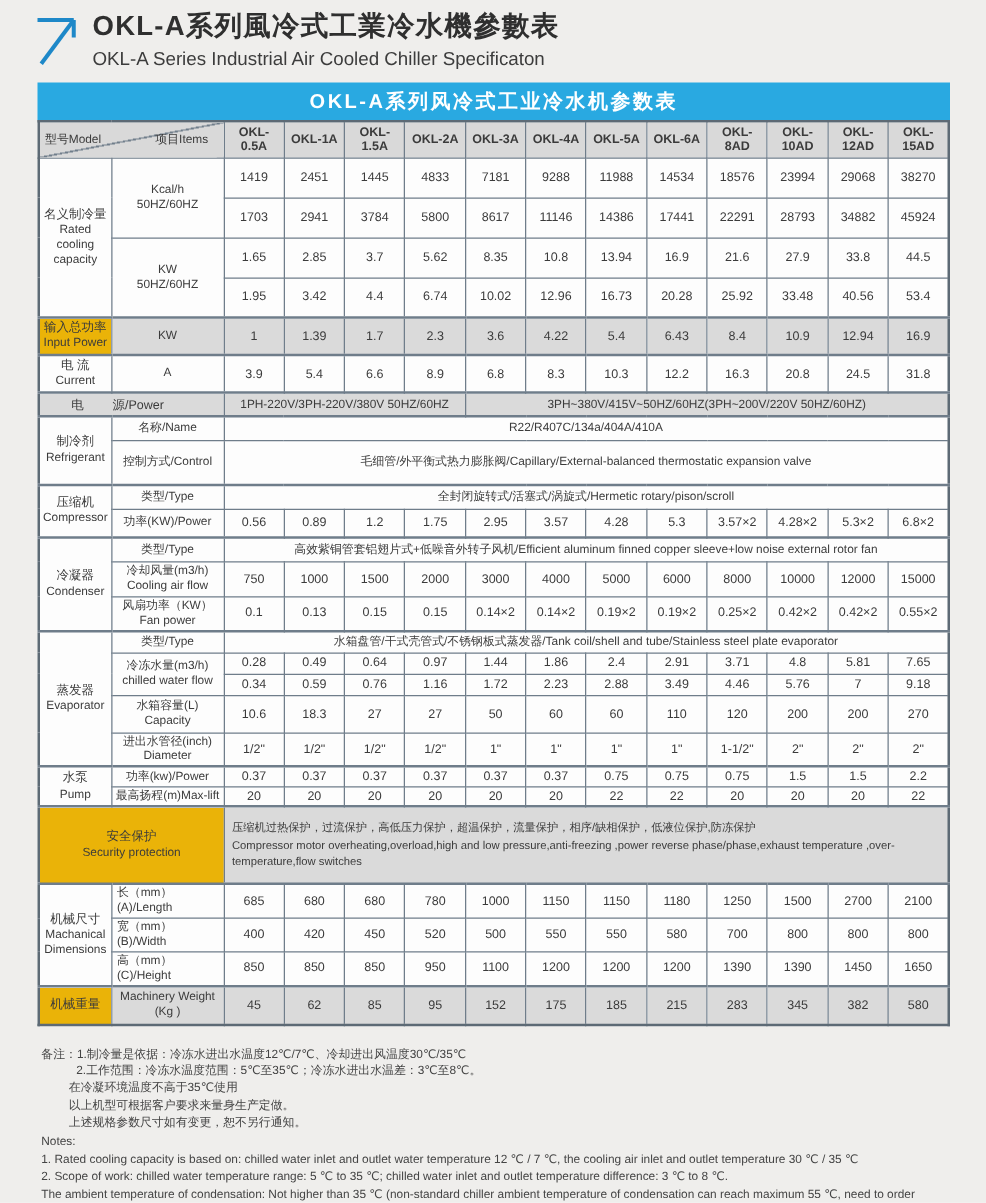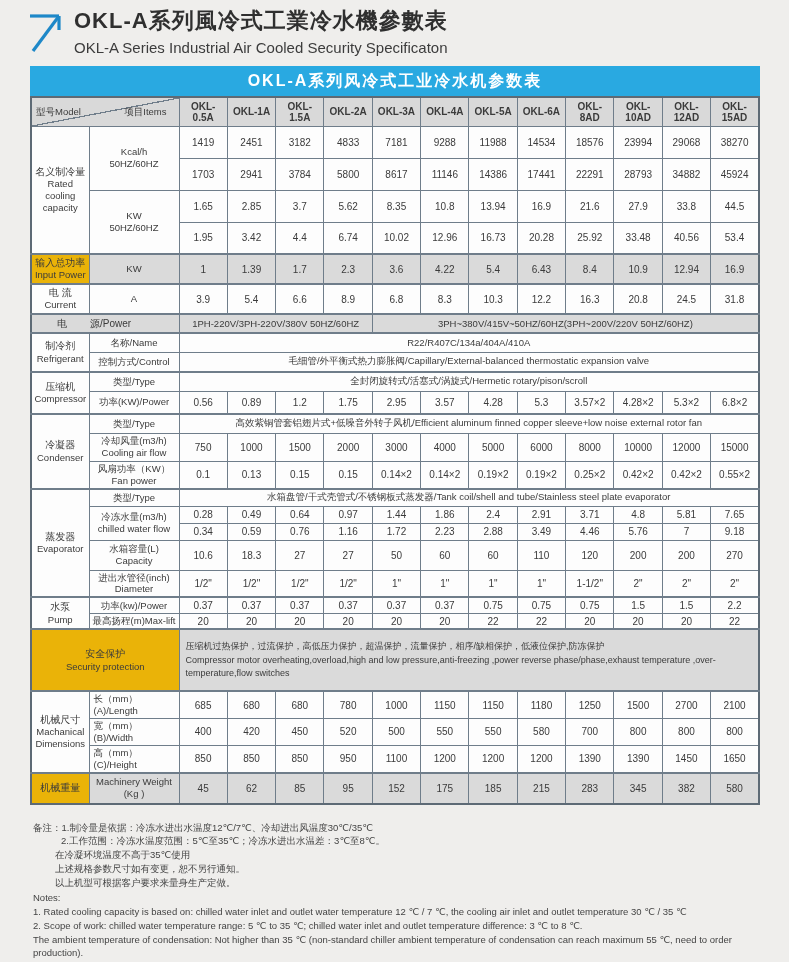--- a/index.html
+++ b/index.html
@@ -39,21 +39,21 @@
   .val { font-size:10px; }
 
   
   .corner { position:relative; font-weight:normal; padding:0;
     background-image:linear-gradient(to bottom right, rgba(0,0,0,0) calc(50% - 0.6px), #6f7d8a calc(50% - 0.6px), #6f7d8a calc(50% + 0.6px), rgba(0,0,0,0) calc(50% + 0.6px));
     background-color:#d9d9d9; }
   .corner .corner-model { position:absolute; left:4px; top:50%; transform:translateY(-50%); font-size:9.5px; }
   .corner .corner-items { position:absolute; right:12px; top:50%; transform:translateY(-50%); font-size:9.5px; }
 
   
-  .r32{height:32px}.r30{height:30px}.r19{height:19px}.r20{height:20px}.r23{height:23px}
+  .r32{height:32px}.r30{height:30px}.r19{height:19px}.r20{height:36px}.r23{height:23px}
   .r28{height:28px}.r17{height:17px}.r26{height:26px}.r16{height:16px}.r62{height:62px}.r31{height:31px}.rh{height:29px}
 
   
   .notes { margin:16px 0 0 33px; width:740px; }
   .notes div { font-size:9.5px; line-height:1.45; color:#444; }
   .notes .ind1 { margin-left:28px; }
   .notes .ind2 { margin-left:22px; }
   .notes .gap { margin-top:2px; }
 </style>
 </head>
@@ -62,21 +62,21 @@
 <div class="page">
 
   <div class="hdr">
     <svg class="logo" viewBox="0 0 40 50">
       <path d="M4 10 L33 10" stroke="#1e88c8" stroke-width="3.2" fill="none"></path>
       <path d="M33 10 L7 45" stroke="#1e88c8" stroke-width="3.2" fill="none"></path>
       <path d="M33 10 L33 24" stroke="#1e88c8" stroke-width="3.2" fill="none"></path>
     </svg>
     <div class="hdr-titles">
       <div class="t-zh">OKL-A系列風冷式工業冷水機參數表</div>
-      <div class="t-en">OKL-A Series Industrial Air Cooled Security Specificaton</div>
+      <div class="t-en">OKL-A Series Industrial Air Cooled Chiller Specificaton</div>
     </div>
   </div>
 
   <div class="tblwrap">
     <div class="table-title">OKL-A系列风冷式工业冷水机参数表</div>
     <table>
       <colgroup>
         <col class="c-sec">
           <col class="c-sub">
         <col>
@@ -117,21 +117,21 @@
           <td rowspan="4" class="sec-label">
             <div>名义制冷量</div>
             <div class="en">Rated cooling capacity</div>
           </td>
           <td rowspan="2" class="sub-label">
             <div>Kcal/h</div>
             <div>50HZ/60HZ</div>
           </td>
         <td class="val">1419</td>
             <td class="val">2451</td>
-            <td class="val">3182</td>
+            <td class="val">1445</td>
             <td class="val">4833</td>
             <td class="val">7181</td>
             <td class="val">9288</td>
             <td class="val">11988</td>
             <td class="val">14534</td>
             <td class="val">18576</td>
             <td class="val">23994</td>
             <td class="val">29068</td>
             <td class="val">38270</td>
           </tr>
@@ -508,22 +508,22 @@
             <td class="val">580</td>
           </tr>
       </tbody>
     </table>
   </div>
 
   <div class="notes">
     <div>备注：1.制冷量是依据：冷冻水进出水温度12℃/7℃、冷却进出风温度30℃/35℃</div>
     <div class="ind1">2.工作范围：冷冻水温度范围：5℃至35℃；冷冻水进出水温差：3℃至8℃。</div>
     <div class="ind2">在冷凝环境温度不高于35℃使用</div>
+    <div class="ind2">以上机型可根据客户要求来量身生产定做。</div>
     <div class="ind2">上述规格参数尺寸如有变更，恕不另行通知。</div>
-    <div class="ind2">以上机型可根据客户要求来量身生产定做。</div>
     <div class="gap">Notes:</div>
     <div>1. Rated cooling capacity is based on: chilled water inlet and outlet water temperature 12 ℃ / 7 ℃, the cooling air inlet and outlet temperature 30 ℃ / 35 ℃</div>
     <div>2. Scope of work: chilled water temperature range: 5 ℃ to 35 ℃; chilled water inlet and outlet temperature difference: 3 ℃ to 8 ℃.</div>
     <div>The ambient temperature of condensation: Not higher than 35 ℃ (non-standard chiller ambient temperature of condensation can reach maximum 55 ℃, need to order production).</div>
 
   </div>
 
 </div>
 
 </body></html>

